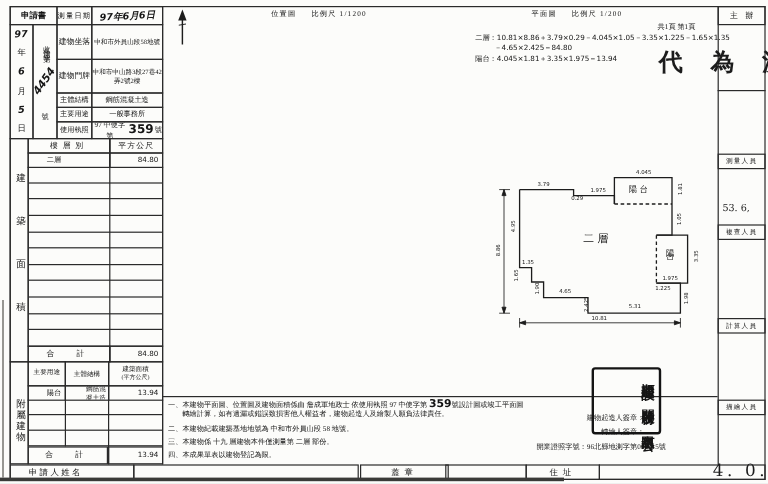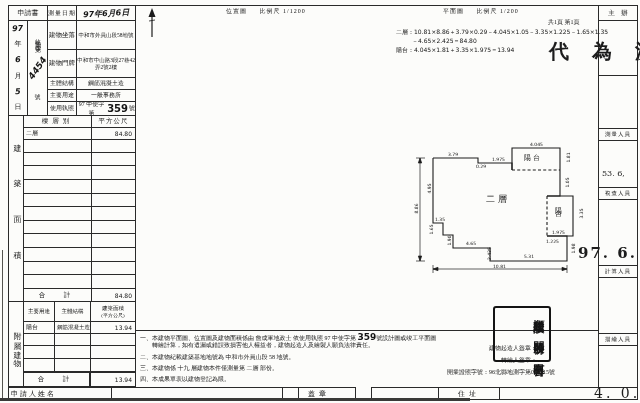--- a/index.html
+++ b/index.html
@@ -8,41 +8,41 @@
   .abs{position:absolute;}
   .cell{position:absolute;border:1px solid #2a2a2a;box-sizing:border-box;
         display:flex;align-items:center;justify-content:center;text-align:center;overflow:hidden;}
   .line{position:absolute;background:#2a2a2a;}
   .t5{font-size:5px;}.t55{font-size:5.5px;}.t6{font-size:6px;}.t65{font-size:6.5px;}
   .t7{font-size:7px;}.t8{font-size:8px;}.t9{font-size:9px;}
   .hand{font-family:"DejaVu Sans",sans-serif;font-weight:bold;font-style:italic;transform:rotate(-3deg);}
   .vside{writing-mode:vertical-rl;text-orientation:upright;}
   .big-num{font-size:10px;font-weight:bold;font-family:"DejaVu Sans",sans-serif;}
   .right{justify-content:flex-end;padding-right:3px;}
-  .left{justify-content:flex-start;padding-left:2px;}
+  .left{justify-content:flex-start;padding-left:15px;}
   .colstack{display:flex;flex-direction:column;align-items:center;justify-content:space-around;}
   .dim{position:absolute;font-size:4.5px;font-family:"DejaVu Sans",sans-serif;white-space:nowrap;}
   .dimv{transform:rotate(-90deg);transform-origin:center;}
   .stamp{position:absolute;color:#1c1c1c;font-family:"Liberation Serif",serif;white-space:nowrap;}
   .notes div,.notes span{white-space:nowrap;}
   .seal{position:absolute;border:2px solid #141414;border-radius:3px;
         writing-mode:vertical-rl;text-orientation:upright;
         font-size:11px;font-weight:bold;display:flex;justify-content:space-between;
         padding:2px 3px;box-sizing:border-box;letter-spacing:1px;}
   .officials-label{font-size:5.5px;letter-spacing:1px;}
   .empty-row{border-bottom:1px solid #2a2a2a;flex:1;}
 </style>
 </head>
 <body>
 
 <div class="page">
 
   <div class="abs" style="left:8px;top:5px;width:630px;height:395px;border:1px solid #2a2a2a;box-sizing:border-box;"></div>
 
-  <div class="cell t7" style="left:8px;top:5px;width:40px;height:16px;">申請書</div>
+  <div class="cell t7" style="left:8px;top:5px;width:40px;height:16px;font-weight:bold;">申請書</div>
   <div class="cell t6" style="left:47px;top:5px;width:30px;height:16px;letter-spacing:1px;">測量日期</div>
   <div class="cell t8" style="left:76px;top:5px;width:60px;height:16px;">
     <span class="hand">97年6月6日</span>
   </div>
 
   <div class="cell colstack" style="left:8px;top:20px;width:20px;height:96px;">
     <span class="hand t8">97</span>
     <span class="t7">年</span>
     <span class="hand t8">6</span>
     <span class="t7">月</span>
@@ -124,21 +124,21 @@
     <div class="empty-row"></div>
   </div>
   <div class="line" style="left:54px;top:301px;width:1px;height:71px;"></div>
   <div class="line" style="left:90px;top:301px;width:1px;height:86px;"></div>
 
   <div class="cell t65" style="left:23px;top:372px;width:67px;height:15px;letter-spacing:6px;">合　計</div>
   <div class="cell t6 right" style="left:90px;top:372px;width:46px;height:15px;font-family:'DejaVu Sans',sans-serif;">13.94</div>
 
   <div class="cell t7 left" style="left:8px;top:387px;width:104px;height:13px;letter-spacing:2px;">申請人姓名</div>
   <div class="cell" style="left:111px;top:387px;width:188px;height:13px;"></div>
-  <div class="cell t7" style="left:282px;top:387px;width:74px;height:13px;letter-spacing:4px;">蓋章</div>
+  <div class="cell t7" style="left:300px;top:387px;width:74px;height:13px;letter-spacing:4px;">蓋章</div>
   <div class="cell" style="left:371px;top:387px;width:68px;height:13px;"></div>
   <div class="cell t7" style="left:438px;top:387px;width:62px;height:13px;letter-spacing:4px;">住址</div>
   <div class="cell" style="left:499px;top:387px;width:139px;height:13px;"></div>
 
   <svg class="abs" style="left:144px;top:7px;" width="16" height="32" viewBox="0 0 16 32">
     <line x1="8" y1="30" x2="8" y2="7" stroke="#1c1c1c" stroke-width="1.2"></line>
     <polygon points="8,1 4.5,10 11.5,10" fill="#1c1c1c"></polygon>
     <line x1="5" y1="14" x2="11" y2="13" stroke="#1c1c1c" stroke-width="0.8"></line>
   </svg>
   <div class="abs t6" style="left:226px;top:7px;letter-spacing:1px;">
@@ -216,21 +216,20 @@
   <div class="cell t65" style="left:598px;top:5px;width:40px;height:16px;">主　辦</div>
   <div class="line" style="left:598px;top:75px;width:40px;height:1px;"></div>
 
   <div class="cell officials-label" style="left:598px;top:128px;width:40px;height:13px;">測量人員</div>
   <div class="cell officials-label" style="left:598px;top:187px;width:40px;height:13px;">複查人員</div>
   <div class="cell officials-label" style="left:598px;top:265px;width:40px;height:13px;">計算人員</div>
   <div class="cell officials-label" style="left:598px;top:333px;width:40px;height:13px;">描繪人員</div>
 
   <div class="stamp" style="left:549px;top:38px;font-size:20px;font-weight:bold;letter-spacing:9px;">代 為 決</div>
   <div class="stamp" style="left:602px;top:169px;font-size:8px;font-family:'DejaVu Serif',serif;">53. 6,</div>
-  <div class="stamp" style="left:578px;top:244px;font-size:15px;font-weight:bold;font-family:'DejaVu Serif',serif;letter-spacing:2px;">97. 6.</div>
   <div class="stamp" style="left:594px;top:385px;font-size:14px;font-family:'DejaVu Serif',serif;letter-spacing:3px;">4. 0.</div>
 
   <div class="line" style="left:135px;top:330px;width:463px;height:1px;"></div>
   <div class="line" style="left:135px;top:5px;width:1px;height:382px;"></div>
 
   <div class="notes">
     <div class="abs t6" style="left:140px;top:332px;">
       <span>一、本建物平面圖、位置圖及建物面積係由 詹成軍地政士 依使用執照 97 中使字第 </span><span style="font-size:9px;font-weight:bold;font-family:'DejaVu Sans',sans-serif;">359</span><span>號設計圖或竣工平面圖</span>
     </div>
     <div class="abs t6" style="left:152px;top:341px;">轉繪計算，如有遺漏或錯誤致損害他人權益者，建物起造人及繪製人願負法律責任。</div>

